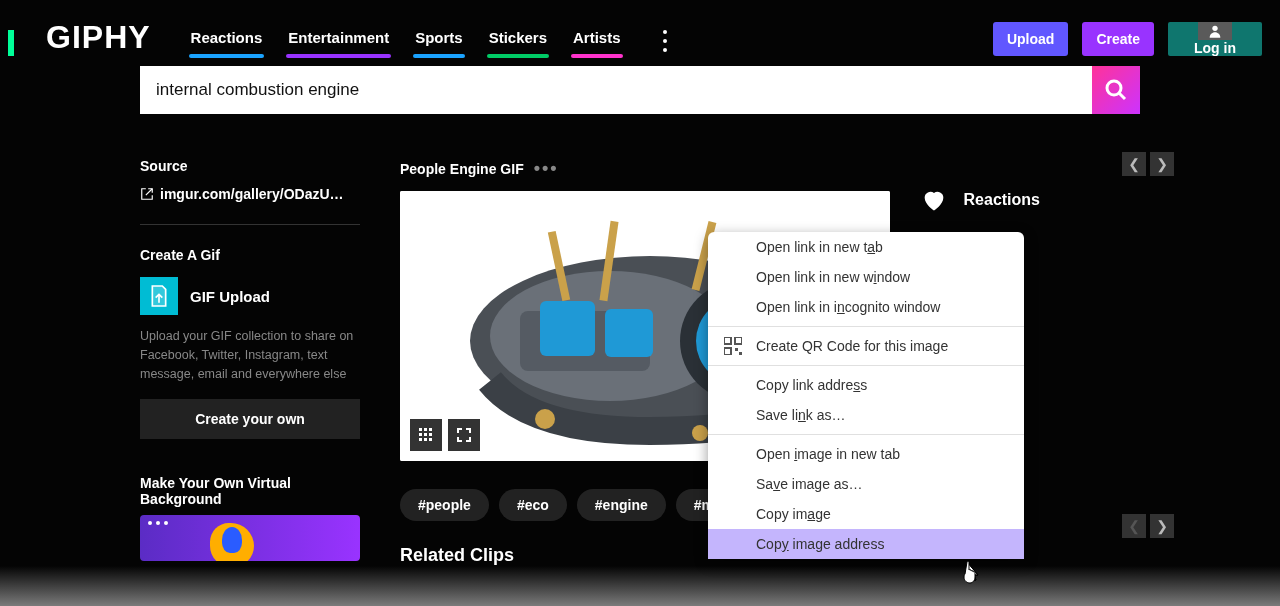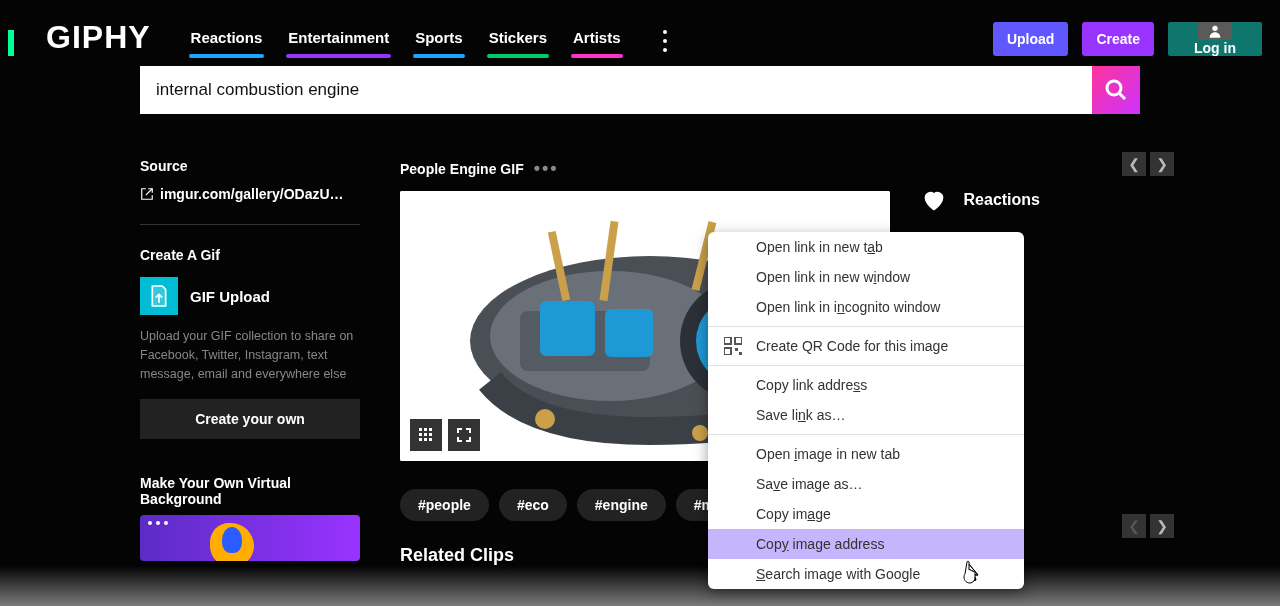--- a/index.html
+++ b/index.html
@@ -243,21 +243,20 @@
           <rect x="15" y="15" width="3" height="3"></rect>
         </svg></span></div>
     <div class="ctx-sep"></div>
     <div class="ctx-item">Copy link addre<u>s</u>s</div>
     <div class="ctx-item">Save li<u>n</u>k as…</div>
     <div class="ctx-sep"></div>
     <div class="ctx-item">Open <u>i</u>mage in new tab</div>
     <div class="ctx-item">Sa<u>v</u>e image as…</div>
     <div class="ctx-item">Copy im<u>a</u>ge</div>
     <div class="ctx-item hover">Cop<u>y</u> image address</div>
-    <div class="ctx-item"><u>S</u>earch image with Google</div>
   </div>
 
 <svg class="cursor" viewBox="0 0 24 28" fill="#fff" stroke="#000" stroke-width="1">
   <path d="M8 3v15l3-2 2 5 3-1-2-5h4z" fill="#fff"></path>
   <path d="M8 3v15l3-2 2 5 3-1-2-5h4z" fill="none" stroke="#000"></path>
   <path d="M7 2c0-1 2-1 2 0v8c0 0 1-1 2 0v1c0 0 1-1 2 0v1c0 0 1-1 2 0v5c0 3-2 6-5 6s-6-2-6-6c0-2 1-3 1-3z" fill="#fff" stroke="#000"></path>
 </svg>
 
 <div class="fade"></div>
 

